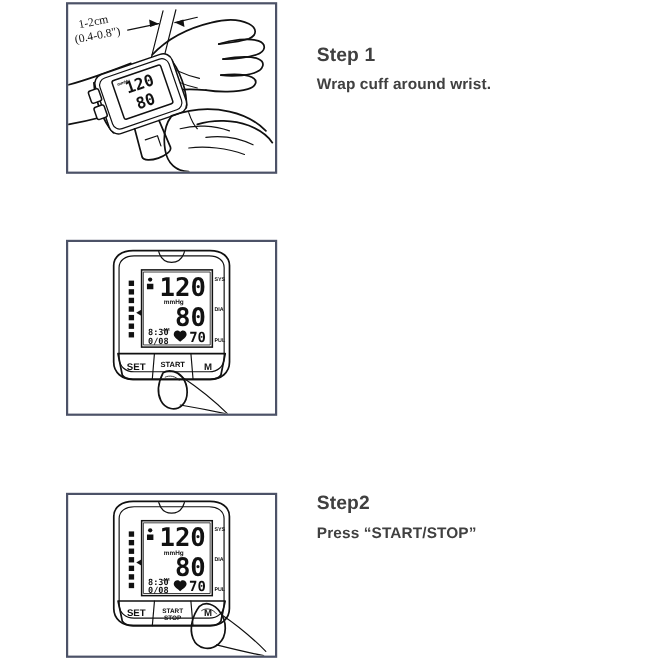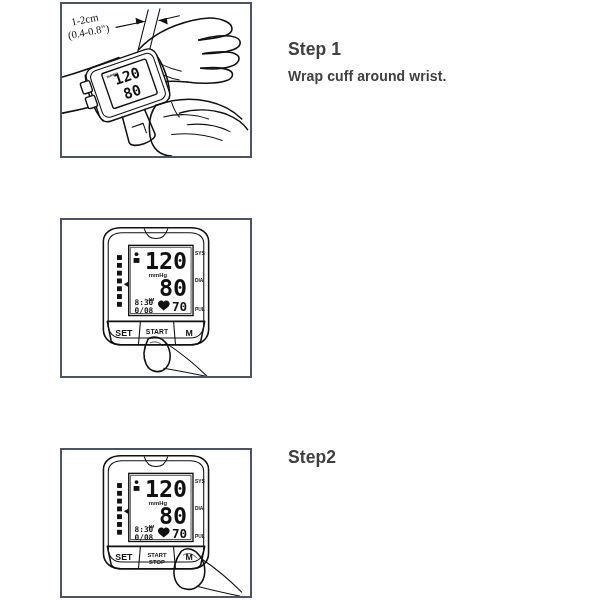--- a/index.html
+++ b/index.html
@@ -210,20 +210,21 @@
                              C 112 146, 112 134, 106 126 C 102 121, 94 118, 88 122 Z" fill="#ffffff"></path>
         <path class="ink-thin" d="M106 126 C 118 134, 134 146, 148 160"></path>
         <path class="ink-thin" d="M104 152 C 116 154, 132 157, 146 160"></path>
         <path class="ink-hair" d="M90 126 C 94 124, 100 125, 103 129"></path>
       </g>
     </svg>
   </div>
 
   <div class="text-block" id="text-2">
     <div class="step-title">Step2</div>
+    <div class="step-line">Press “START/STOP”</div>
   </div>
 </div>
 
 <div class="step-row" id="step-row-3">
 
   <div class="panel" id="panel-3">
     <svg viewBox="0 0 192 150" xmlns="http://www.w3.org/2000/svg">
 
       <path class="ink" d="M42 20 C 42 11, 50 6, 60 6 L 132 6 C 142 6, 150 11, 150 20
                            L 150 106 C 150 116, 142 122, 132 122 L 60 122 C 50 122, 42 116, 42 106 Z"></path>

